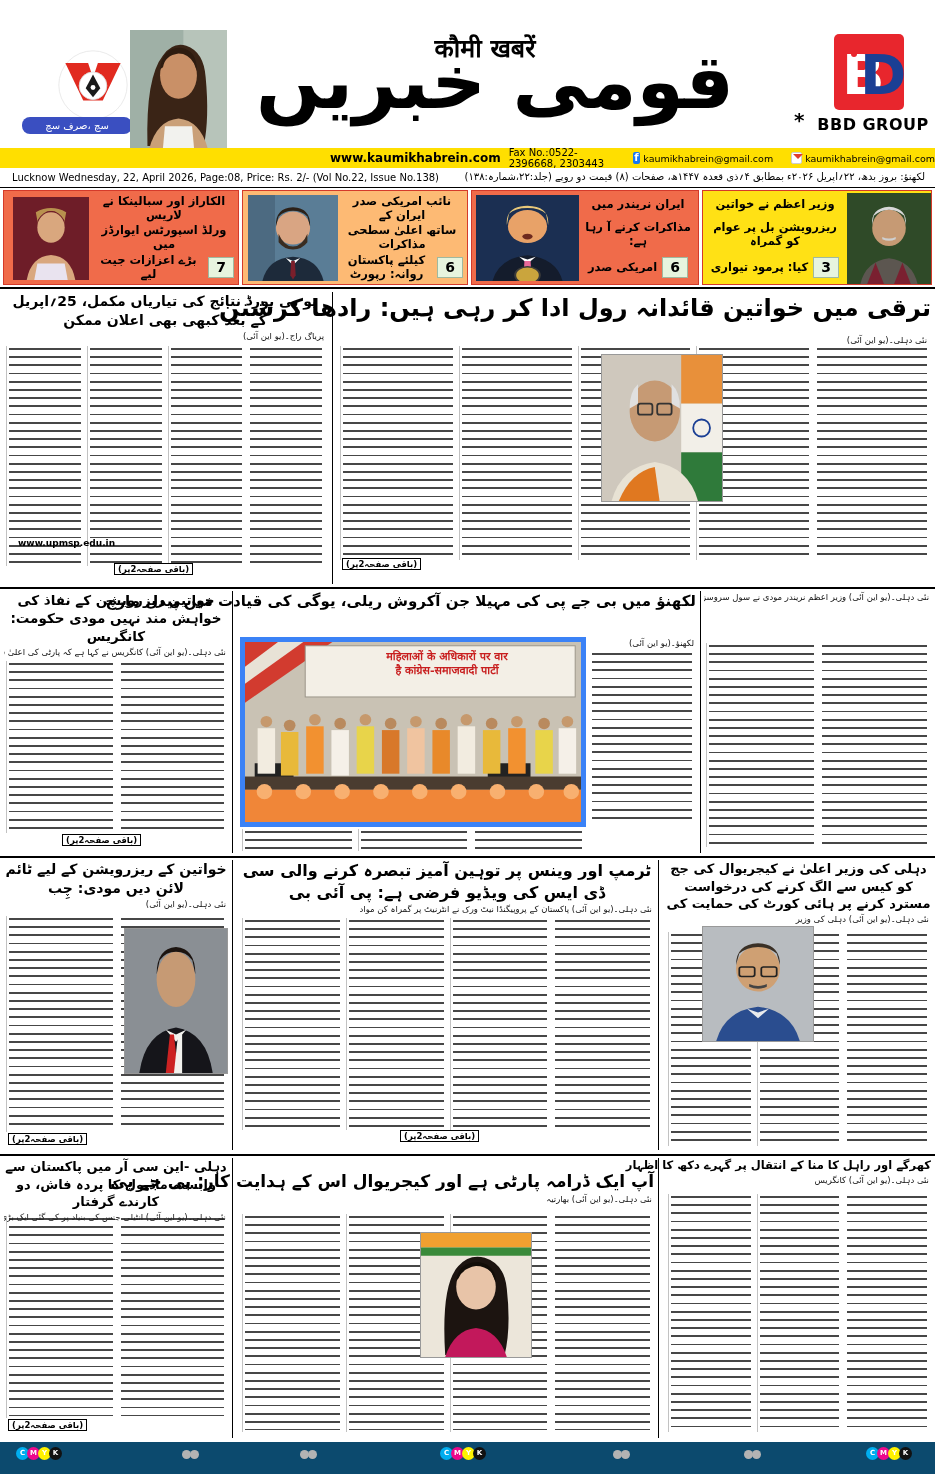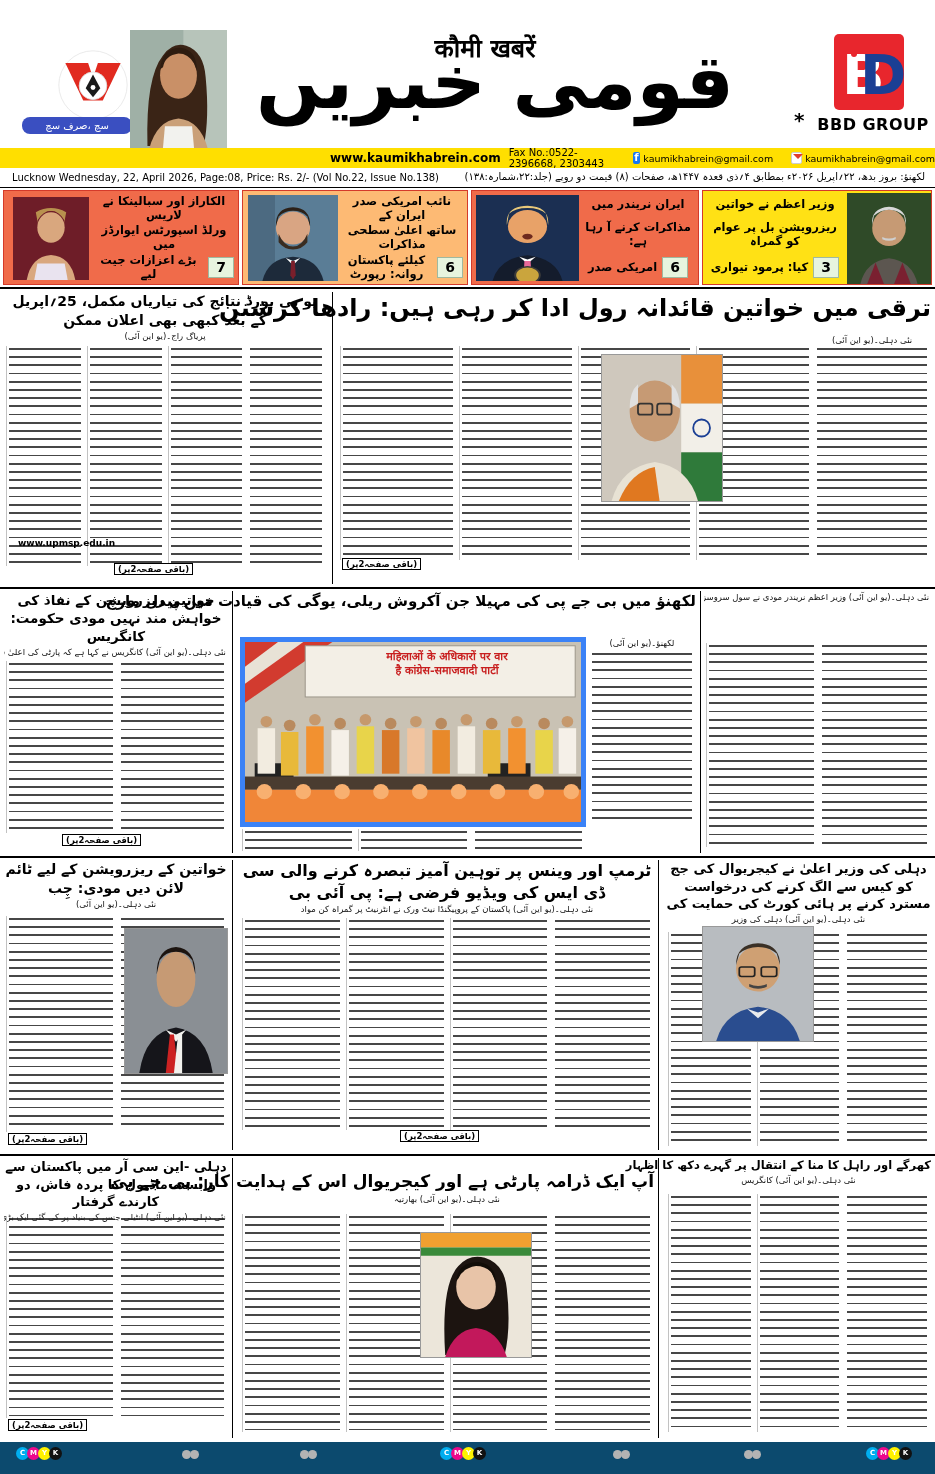--- a/index.html
+++ b/index.html
@@ -41,21 +41,21 @@
          color:#000;font-size:14px;font-weight:bold;text-align:center;line-height:19px;margin-left:5px;}
   .bl3{display:flex;align-items:center;justify-content:center;}
   .pphoto{position:absolute;overflow:hidden;}
   .pphoto svg{width:100%;height:100%;display:block;}
   
   .hrule{position:absolute;background:#000;height:1.5px;}
   .vrule{position:absolute;background:#000;width:1px;}
   
   .article{position:absolute;box-sizing:border-box;}
   .hl{text-align:center;direction:rtl;font-weight:bold;line-height:1.35;}
-  .byline{font-size:8.5px;text-align:center;direction:rtl;padding:1px 2px;white-space:nowrap;overflow:hidden;color:#111;}
+  .byline{font-size:8.5px;text-align:right;direction:rtl;padding:1px 2px;white-space:nowrap;overflow:hidden;color:#111;}
   .body{position:absolute;left:0;right:0;display:flex;}
   .col{flex:1;position:relative;margin:0 2px;}
   .col+.col{border-left:1px solid #c2c2c2;}
   .tl{position:absolute;left:2px;right:2px;top:2px;bottom:2px;
       background:repeating-linear-gradient(to bottom,#262626 0 1.8px,transparent 1.8px 8.2px);opacity:.85;}
   .chip{position:absolute;font-size:8.5px;font-weight:bold;border:1px solid #000;background:#fff;
         padding:0 3px;direction:rtl;white-space:nowrap;}
   .aphoto{position:absolute;overflow:hidden;background:#fff;border:1px solid #999;box-sizing:border-box;}
   .aphoto svg{width:100%;height:100%;display:block;}
   .smallnote{position:absolute;font-size:8.5px;font-weight:bold;}

